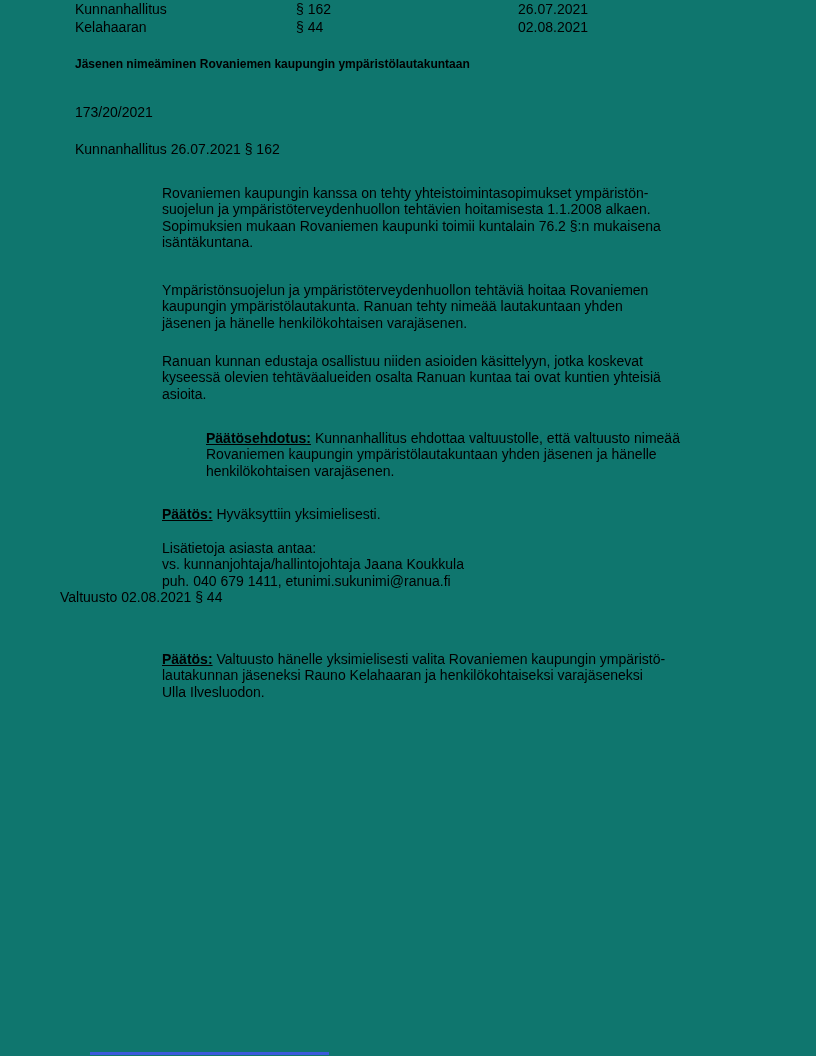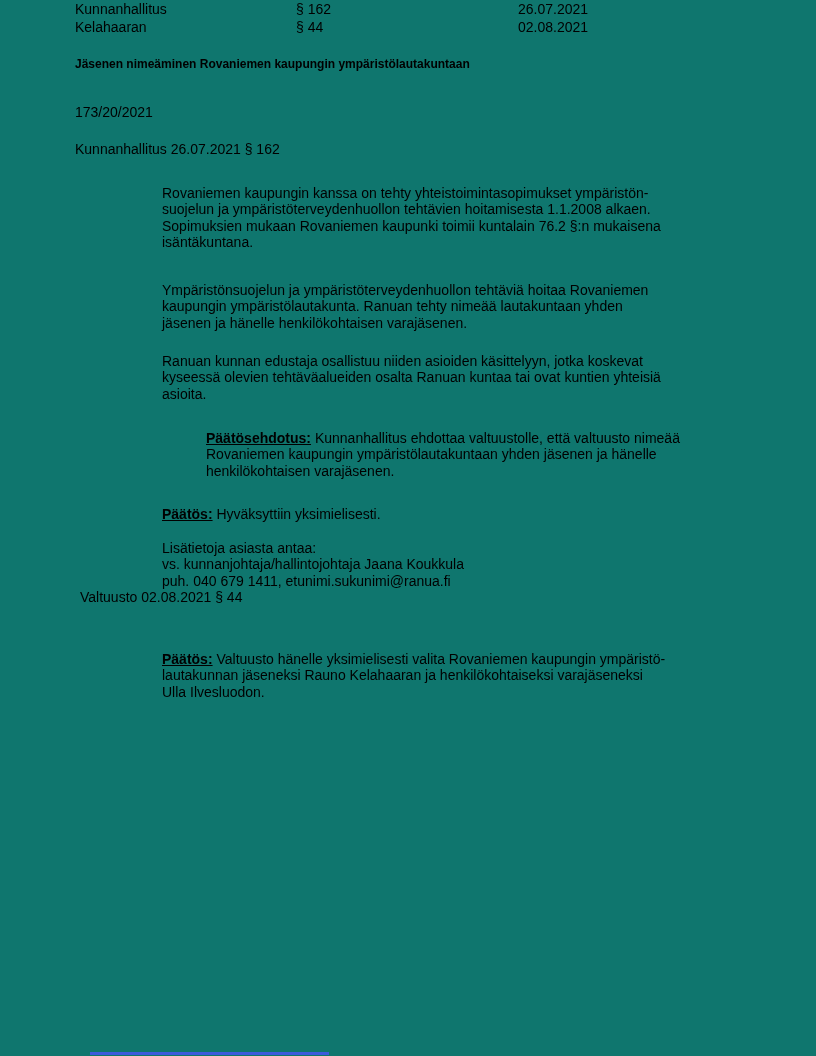--- a/index.html
+++ b/index.html
@@ -89,21 +89,21 @@
   <div class="abs" style="left:162px; top:430px;margin-left:44px;"><span class="label">Päätösehdotus:</span><span> Kunnanhallitus ehdottaa valtuustolle, että valtuusto nimeää
 Rovaniemen kaupungin ympäristölautakuntaan yhden jäsenen ja hänelle
 henkilökohtaisen varajäsenen.</span></div>
 
   <div class="abs" style="left:162px; top:506px;"><span class="label">Päätös:</span><span> Hyväksyttiin yksimielisesti.</span></div>
 
   <div class="abs" style="left:162px; top:540px;">Lisätietoja asiasta antaa:
 vs. kunnanjohtaja/hallintojohtaja Jaana Koukkula
 puh. 040 679 1411, etunimi.sukunimi@ranua.fi</div>
 
-  <div class="abs" style="left:80px; top:589px;">Valtuusto 02.08.2021 § 44</div>
+  <div class="abs" style="left:60px; top:589px;">Valtuusto 02.08.2021 § 44</div>
 
   <div class="abs" style="left:162px; top:651px;"><span class="label">Päätös:</span><span> Valtuusto hänelle yksimielisesti valita Rovaniemen kaupungin ympäristö-
 lautakunnan jäseneksi Rauno Kelahaaran ja henkilökohtaiseksi varajäseneksi
 Ulla Ilvesluodon.</span></div>
 
   <div class="accent-line" style="background: rgb(59, 91, 219);"></div>
 
 </div>
 
 </body></html>

